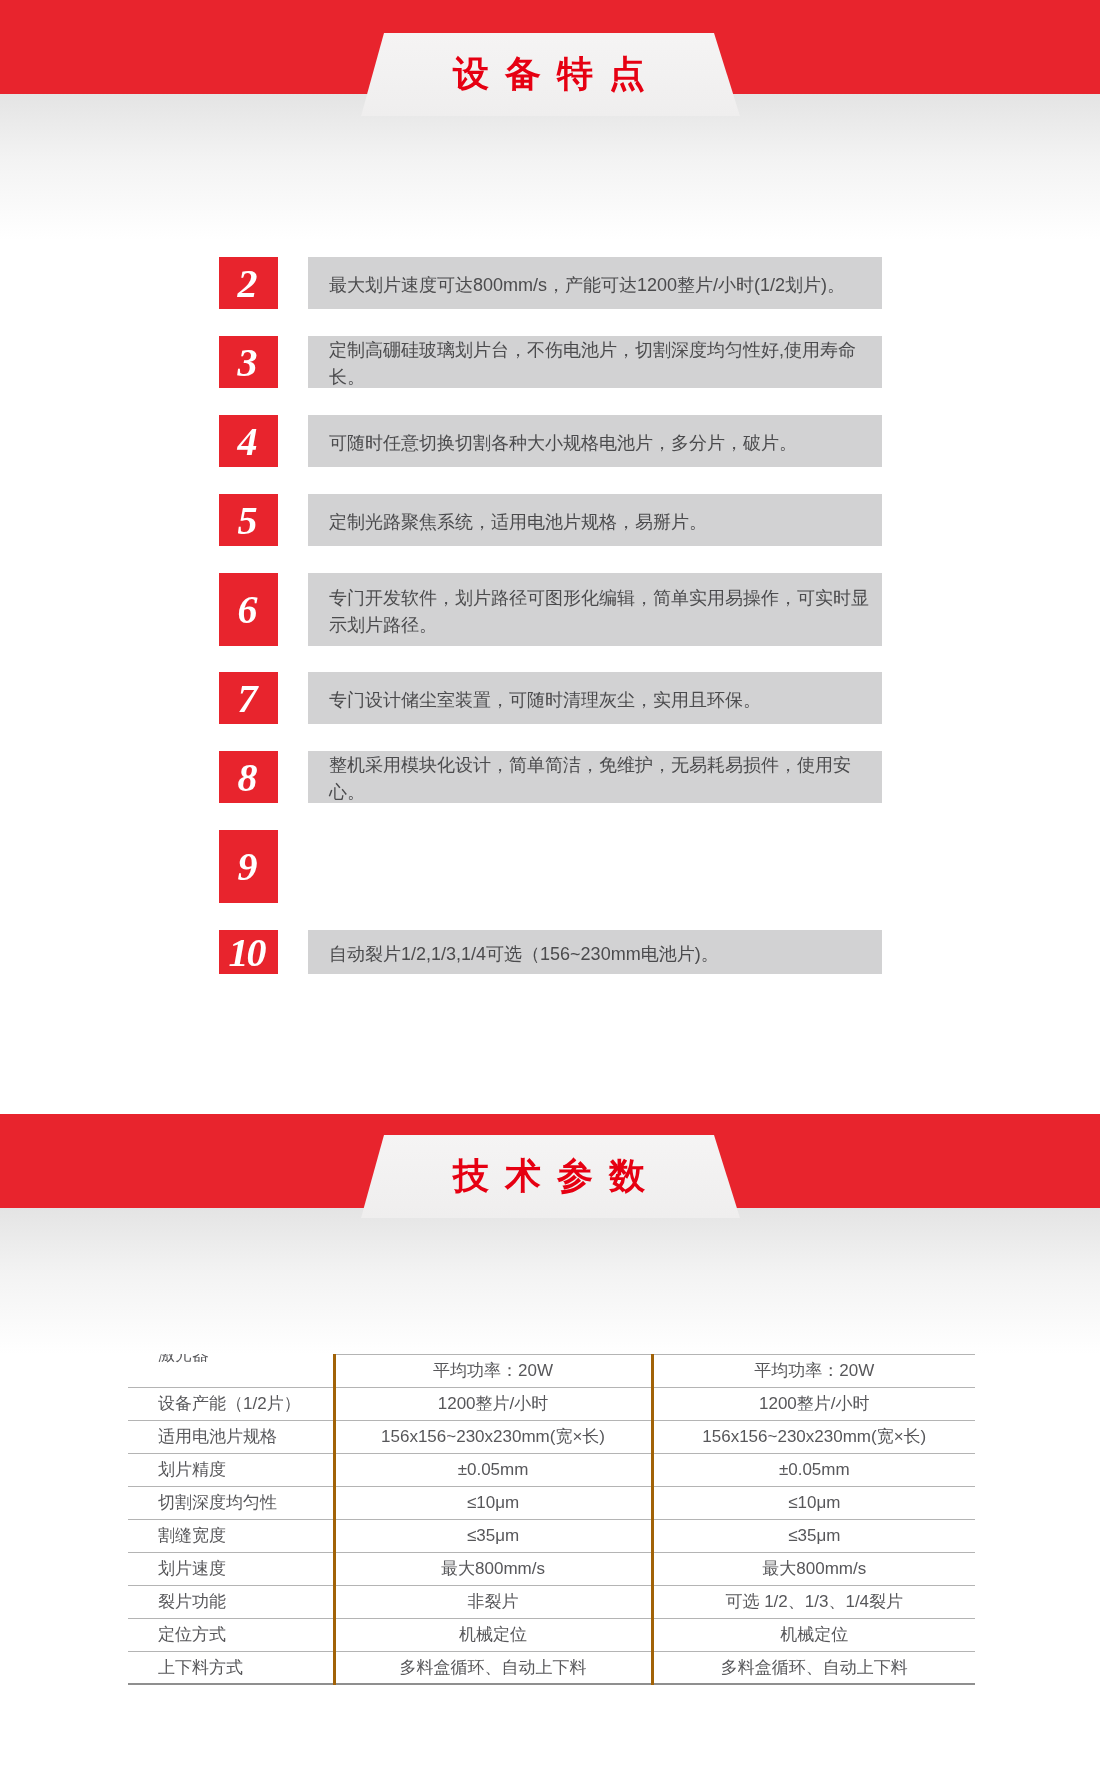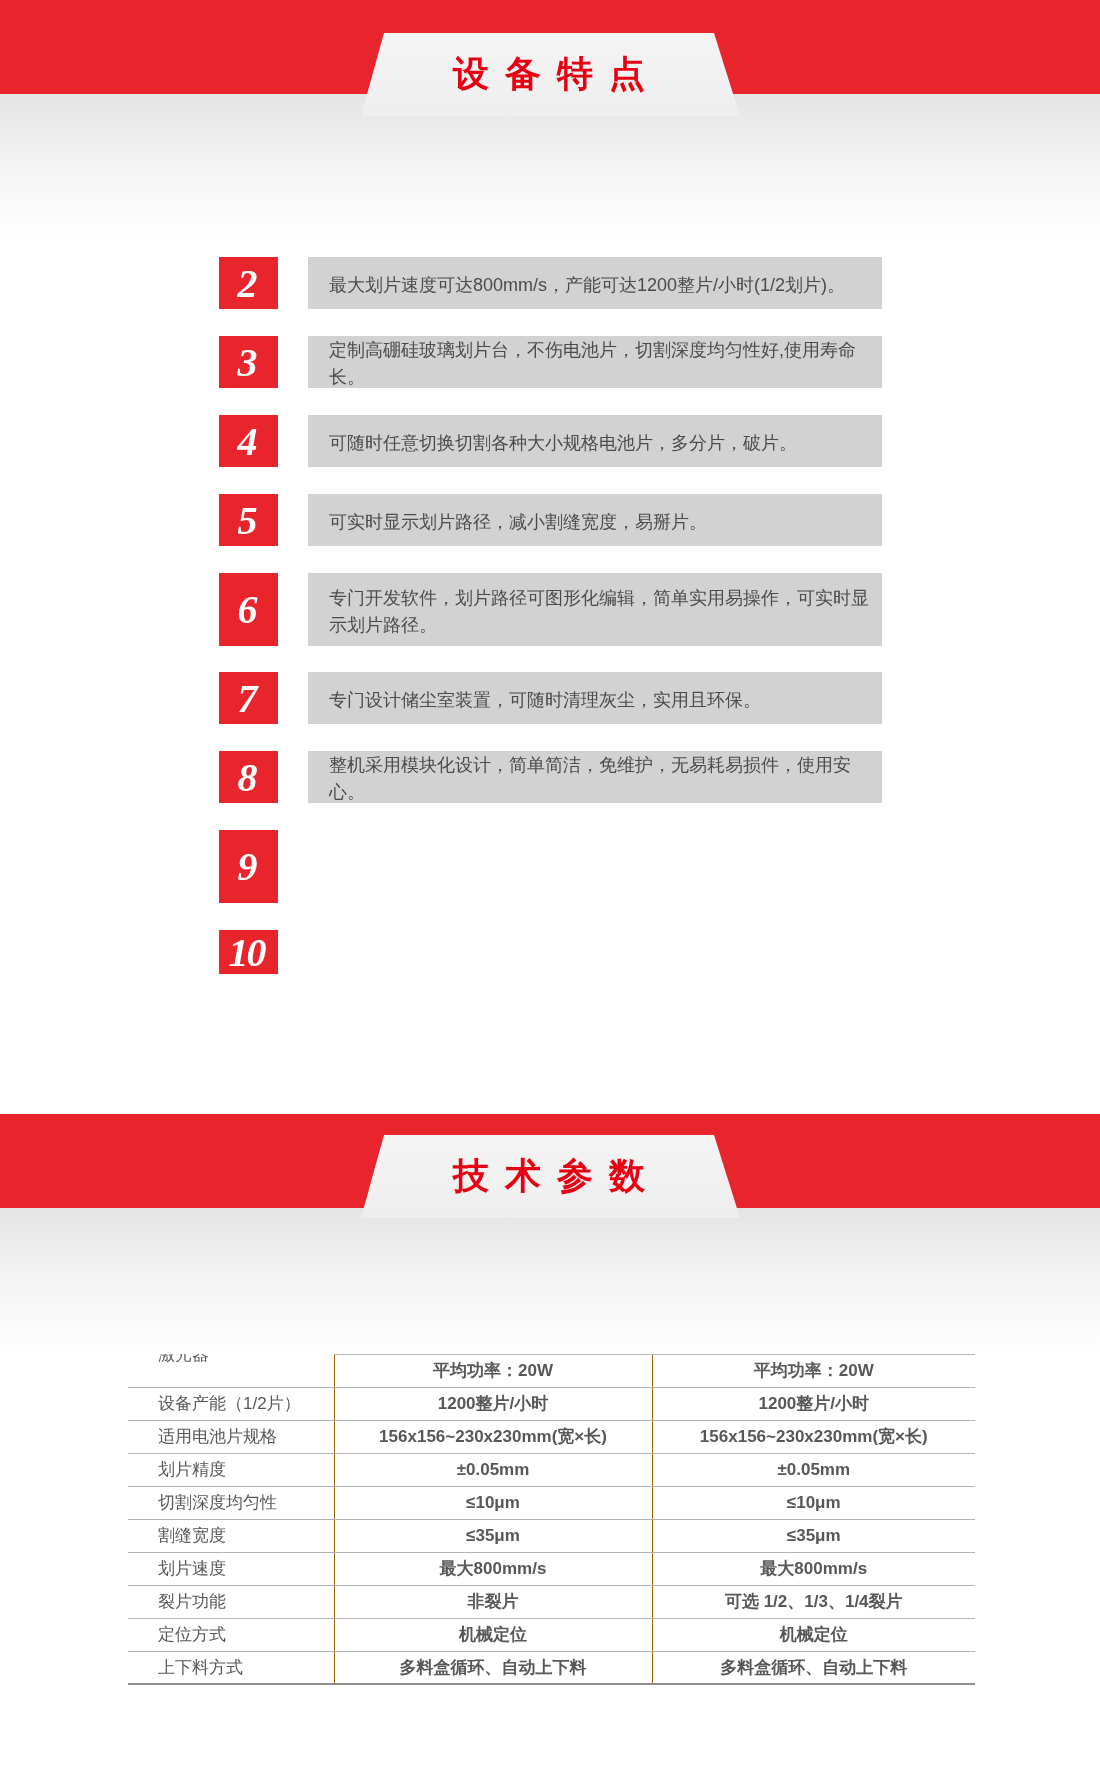--- a/index.html
+++ b/index.html
@@ -51,21 +51,21 @@
     border-top:2px solid #8f8f8f;
     font-size:17px;color:#57575a;
   }
   .params col.c1{width:206px;}
   .params col.c2{width:318px;}
   .params col.c3{width:323px;}
   .params tr{height:33px;}
   .params tr.hdr{height:35px;}
   .params td{padding:0;text-align:center;border-bottom:1px solid #b4b4b4;}
   .params td.lbl{text-align:left;padding-left:30px;}
-  .params td.v{border-left:1px solid #a16207;font-weight:bold;}
+  .params td.v{border-left:3px solid #a16207;}
   .params tr.hdr td{border-bottom:2px solid #8f8f8f;}
   .params tr.last td{border-bottom:2px solid #8f8f8f;}
 </style>
 </head>
 <body>
 
 <div class="band band1"></div>
 <div class="fade fade1"></div>
 <div class="plate plate1">
   <span class="banner-title">设 备 特 点</span>
@@ -91,21 +91,21 @@
 </div>
 <div class="feat" style="top:415px;height:52px;">
   <div class="feat-num">4</div>
   <div class="feat-bar">
     <span class="feat-text">可随时任意切换切割各种大小规格电池片，多分片，破片。</span>
   </div>
 </div>
 <div class="feat" style="top:494px;height:52px;">
   <div class="feat-num">5</div>
   <div class="feat-bar">
-    <span class="feat-text">可实时显示划片路径，减小割缝宽度，易掰片。</span>
+    <span class="feat-text">定制光路聚焦系统，适用电池片规格，易掰片。</span>
   </div>
 </div>
 <div class="feat" style="top:573px;height:73px;">
   <div class="feat-num">6</div>
   <div class="feat-bar">
     <span class="feat-text">专门开发软件，划片路径可图形化编辑，简单实用易操作，可实时显示划片路径。</span>
   </div>
 </div>
 <div class="feat" style="top:672px;height:52px;">
   <div class="feat-num">7</div>
@@ -117,20 +117,23 @@
   <div class="feat-num">8</div>
   <div class="feat-bar">
     <span class="feat-text">整机采用模块化设计，简单简洁，免维护，无易耗易损件，使用安心。</span>
   </div>
 </div>
 <div class="feat" style="top:830px;height:73px;">
   <div class="feat-num">9</div>
 </div>
 <div class="feat" style="top:930px;height:44px;">
   <div class="feat-num">10</div>
+  <div class="feat-bar">
+    <span class="feat-text">自动裂片1/2,1/3,1/4可选（156~230mm电池片)。</span>
+  </div>
 </div>
 
 <div class="band band2"></div>
 <div class="fade fade2"></div>
 <div class="plate plate2">
   <span class="banner-title">技 术 参 数</span>
 </div>
 
 <table class="params">
   <colgroup>

